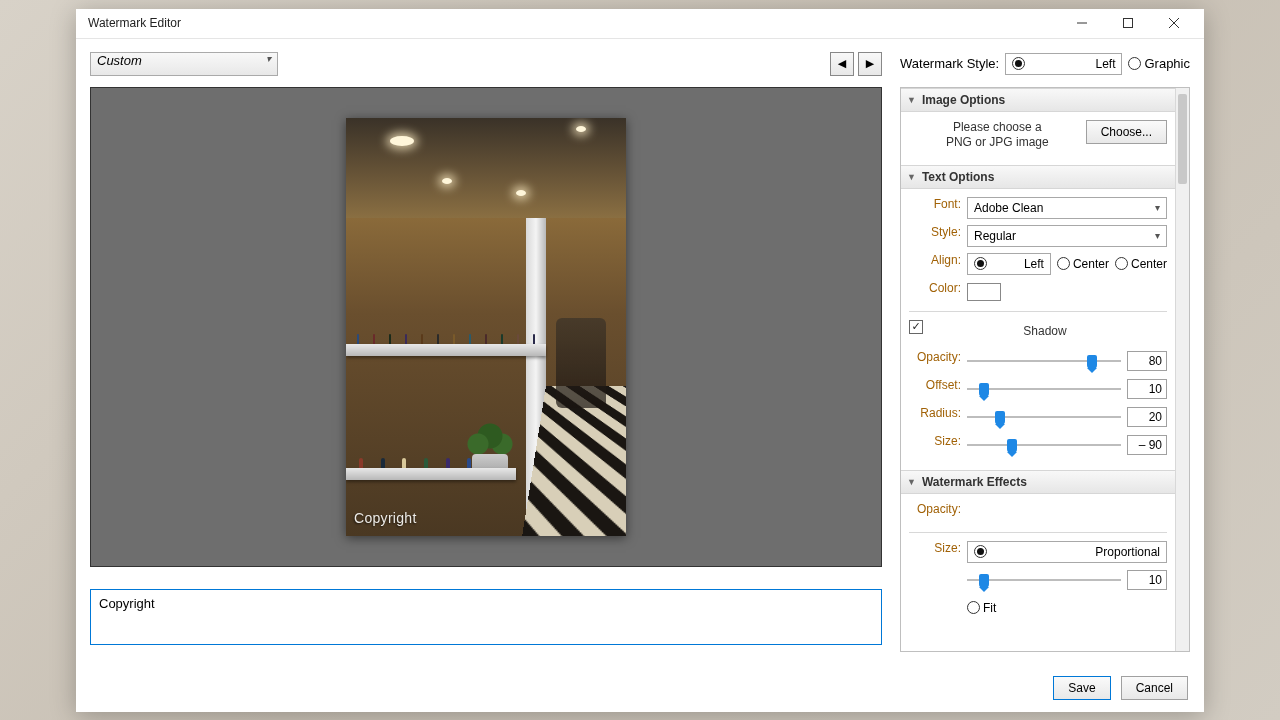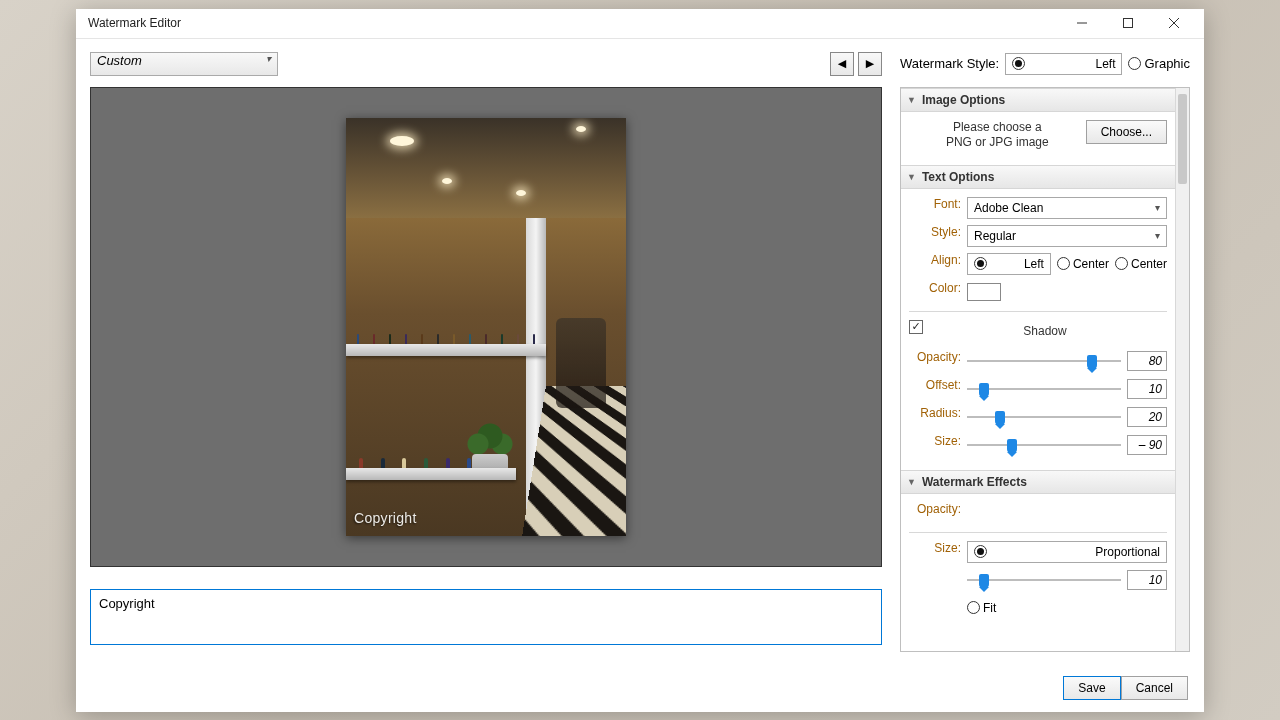--- a/index.html
+++ b/index.html
@@ -135,25 +135,25 @@
 .chk { width:14px; height:14px; border:1px solid #666; display:inline-flex; align-items:center; justify-content:center; cursor:pointer; background:#fff; }
 .chk.on::after { content:"✓"; font-size:11px; line-height:1; color:#222; }
 .slider { position:relative; height:18px; flex:1; }
 .slider .track { position:absolute; top:8px; left:0; right:0; height:2px; background:#bdbdbd; }
 .slider .thumb {
   position:absolute; top:3px; width:10px; height:14px; background:#1e88e5;
   border-radius:2px 2px 4px 4px; cursor:pointer;
 }
 .slider .thumb::after{ content:""; position:absolute; bottom:-4px; left:0; width:0; height:0;
   border-left:5px solid transparent; border-right:5px solid transparent; border-top:5px solid #1e88e5; }
-.num { width:40px; height:20px; border:1px solid #a0a0a0; background:#fff; text-align:right; padding:7px 4px; font-size:12px; display:inline-flex; align-items:center; justify-content:flex-end;font-style:italic; }
+.num { width:40px; height:20px; border:1px solid #a0a0a0; background:#fff; text-align:right; padding:7px 4px; font-size:12px; display:inline-flex; align-items:center; justify-content:flex-end; }
 .divider { height:1px; background:#d8d8d8; margin:8px 0; }
 .sub-title { text-align:center; font-size:12px; color:#333; margin:4px 0 6px; }
 .footer {
-  height:48px; display:flex; align-items:center; justify-content:flex-end; padding:0 16px;
+  height:48px; display:flex; align-items:center; justify-content:flex-end; gap:10px; padding:0 16px;
 }
 .footer .btn.primary { border:1.5px solid #0078d7; }
 </style>
 </head>
 <body>
 
 <div class="window">
   <div class="titlebar">
     <span>Watermark Editor</span>
     <div class="controls">

